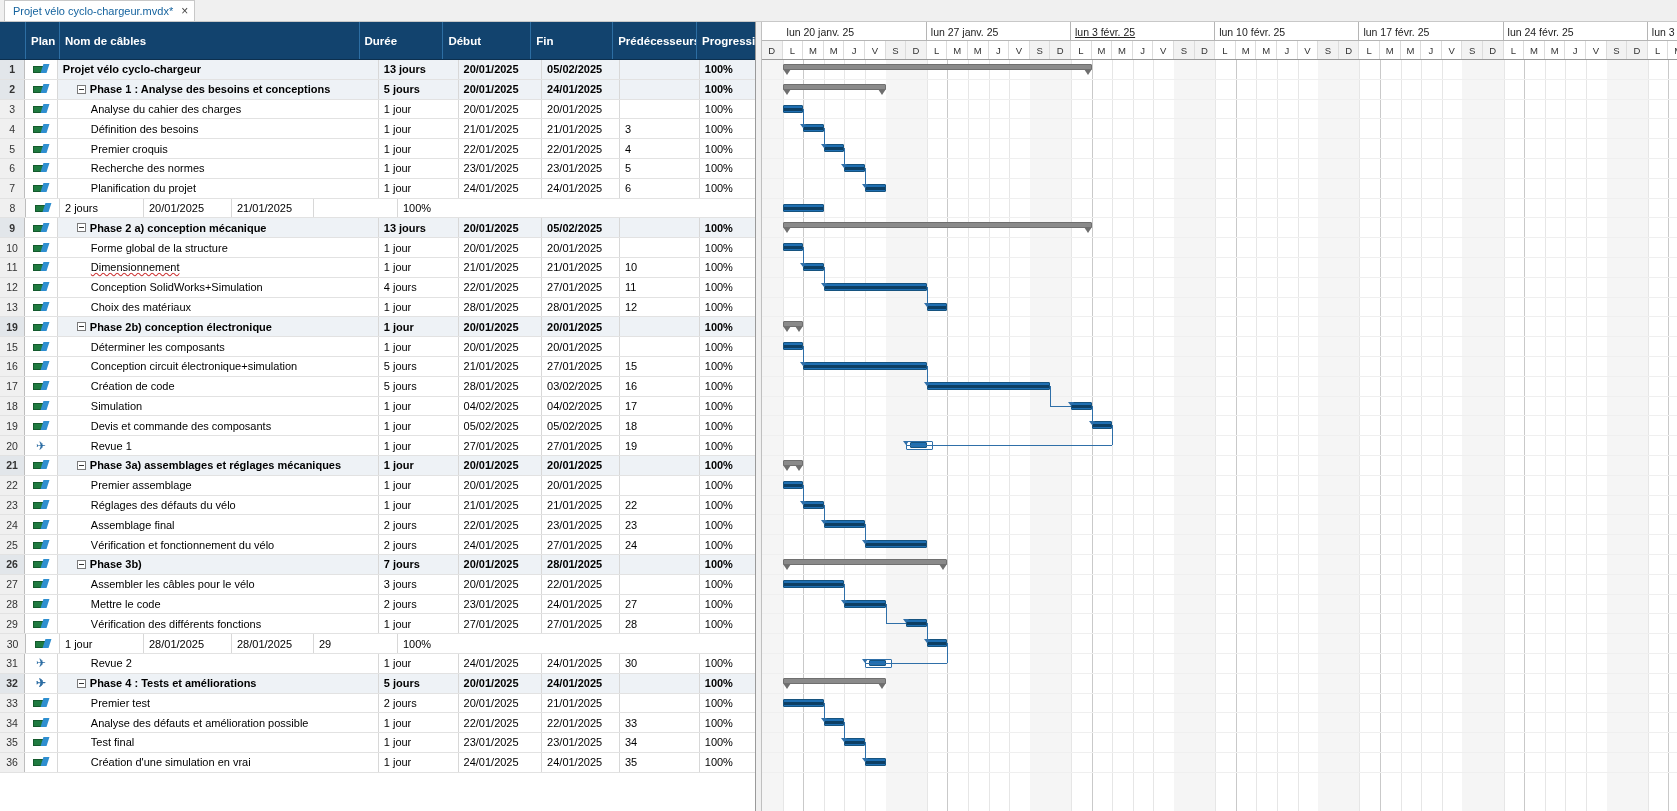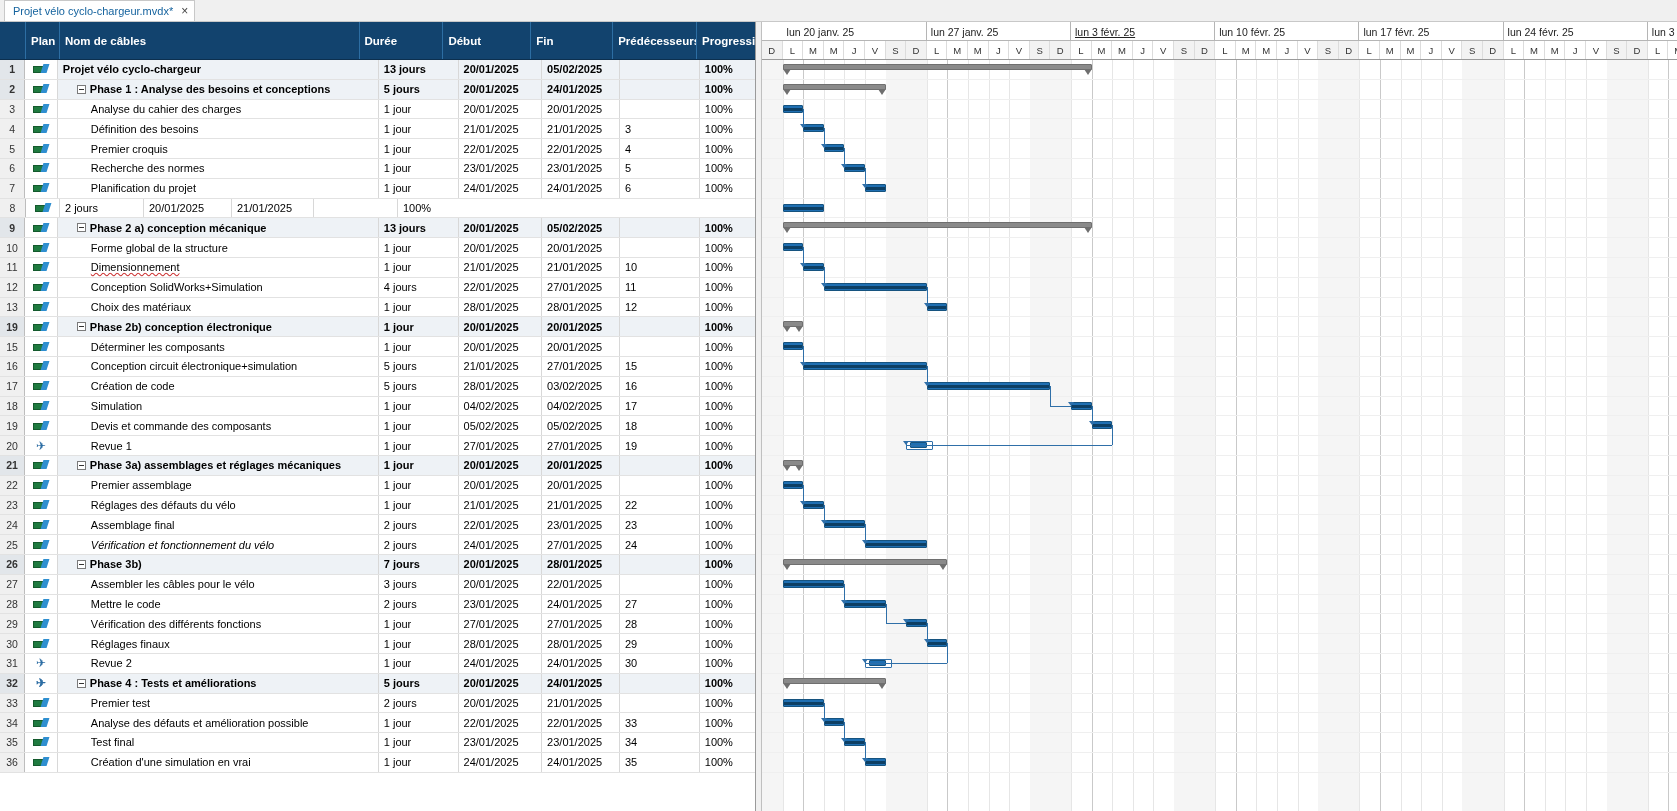--- a/index.html
+++ b/index.html
@@ -582,21 +582,21 @@
             <div class="cell fin">23/01/2025</div>
             <div class="cell pred">23</div>
             <div class="cell prog">100%</div>
           </div>
           <div class="row">
             <div class="cell idx">25</div>
             <div class="cell ind">
               <span class="ico-bar"></span>
             </div>
             <div class="cell name">
-              <div class="name-inner" style="padding-left: 28px; font-style: italic;">
+              <div class="name-inner" style="padding-left: 28px;">
                 <span>Vérification et fonctionnement du vélo</span>
               </div>
             </div>
             <div class="cell dur">2 jours</div>
             <div class="cell start">24/01/2025</div>
             <div class="cell fin">27/01/2025</div>
             <div class="cell pred">24</div>
             <div class="cell prog">100%</div>
           </div>
           <div class="row summary">
@@ -661,25 +661,20 @@
             <div class="cell dur">1 jour</div>
             <div class="cell start">27/01/2025</div>
             <div class="cell fin">27/01/2025</div>
             <div class="cell pred">28</div>
             <div class="cell prog">100%</div>
           </div>
           <div class="row">
             <div class="cell idx">30</div>
             <div class="cell ind">
               <span class="ico-bar"></span>
-            </div>
-            <div class="cell name">
-              <div class="name-inner" style="padding-left: 28px;">
-                <span>Réglages finaux</span>
-              </div>
             </div>
             <div class="cell dur">1 jour</div>
             <div class="cell start">28/01/2025</div>
             <div class="cell fin">28/01/2025</div>
             <div class="cell pred">29</div>
             <div class="cell prog">100%</div>
           </div>
           <div class="row">
             <div class="cell idx">31</div>
             <div class="cell ind">

